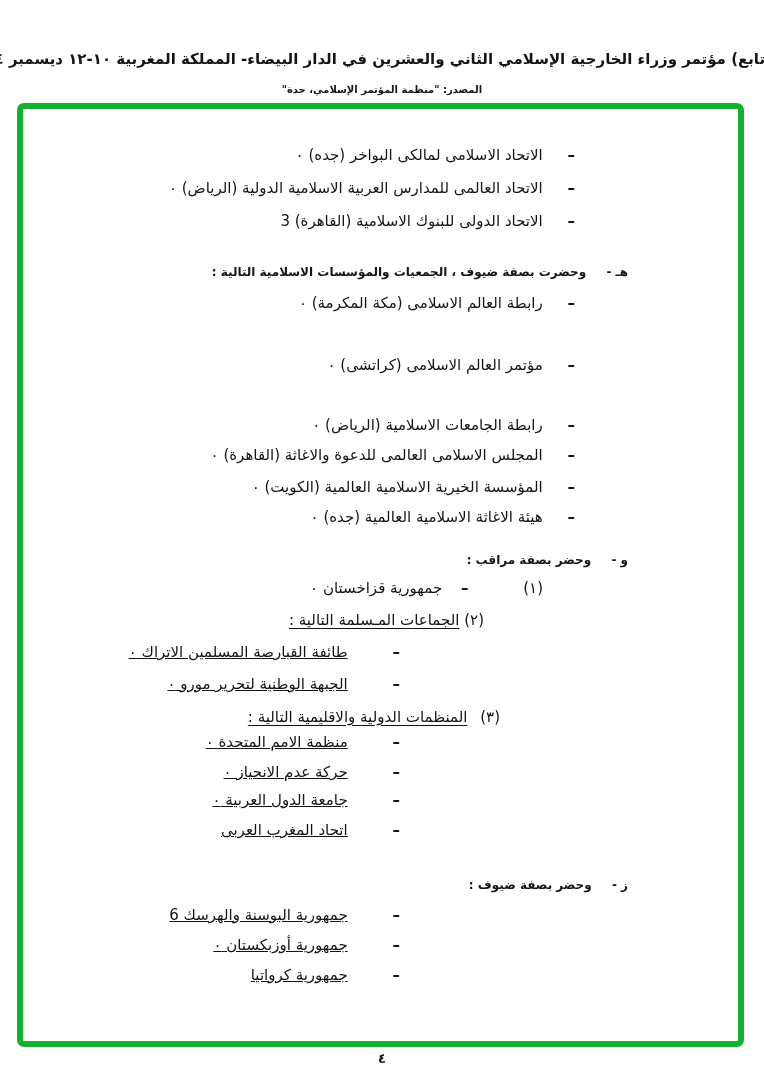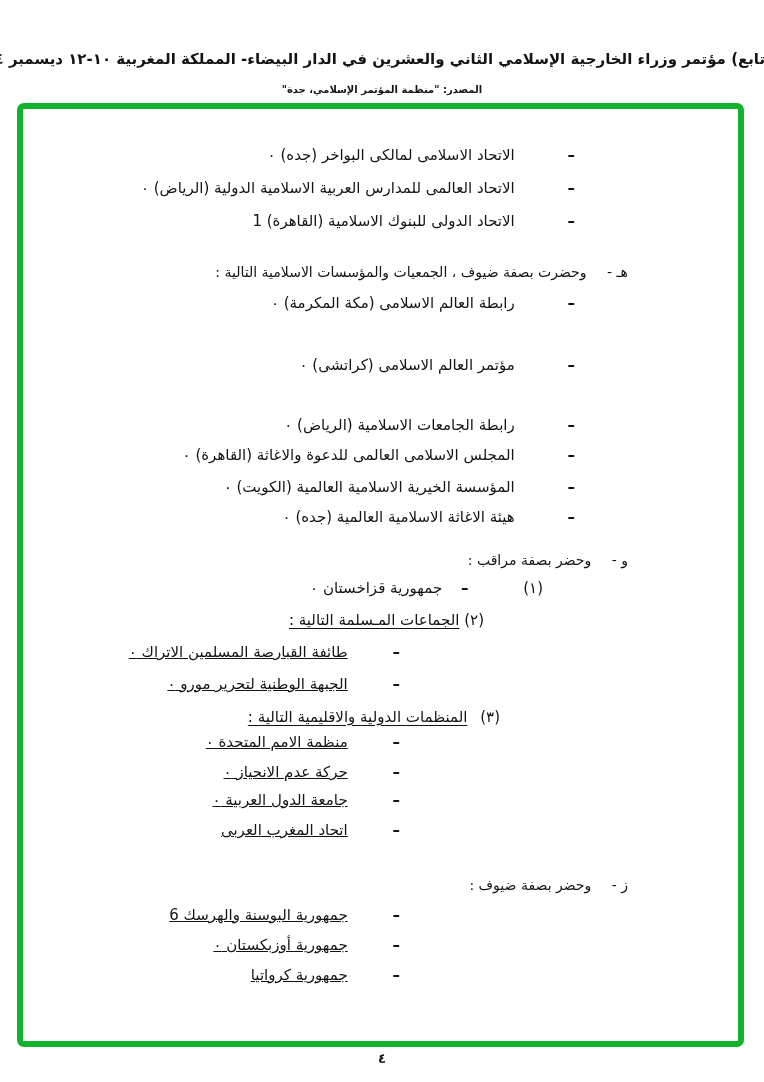--- a/index.html
+++ b/index.html
@@ -30,23 +30,23 @@
   }
   .row{
     position:absolute;
     white-space:nowrap;
     font-size:15px;
     line-height:20px;
   }
   .item-a{right:189px;}        
   .item-sub{right:364px;}      
   .dash{display:inline-block;font-weight:bold;}
-  .item-a .txt{margin-right:48px;}
+  .item-a .txt{margin-right:20px;}
   .item-sub .txt{margin-right:40px;text-decoration:underline;}
-  .sec{right:136px;font-size:14px;font-weight:normal;}
+  .sec{right:136px;font-size:12px;font-weight:bold;}
   .sec .sec-title{margin-right:16px;}
   .num-row .num{display:inline-block;}
   .obs-dash{margin-right:50px;}
   .obs-txt{margin-right:14px;}
   .u{
     text-decoration:underline;
     text-underline-offset:3px;
   }
   .mr8{margin-right:8px;}
   .page-number{
@@ -67,21 +67,21 @@
   <div class="row item-a" style="top:145px">
     <span class="dash">–</span>
     <span class="txt">الاتحاد الاسلامى لمالكى البواخر (جده) ٠</span>
   </div>
   <div class="row item-a" style="top:178px">
     <span class="dash">–</span>
     <span class="txt">الاتحاد العالمى للمدارس العربية الاسلامية الدولية (الرياض) ٠</span>
   </div>
   <div class="row item-a" style="top:211px">
     <span class="dash">–</span>
-    <span class="txt">الاتحاد الدولى للبنوك الاسلامية (القاهرة) 1</span>
+    <span class="txt">الاتحاد الدولى للبنوك الاسلامية (القاهرة) 3</span>
   </div>
 
   <div class="row sec" style="top:262px">
     <span class="sec-label">هـ -</span>
     <span class="sec-title">وحضرت بصفة ضيوف ، الجمعيات والمؤسسات الاسلامية التالية :</span>
   </div>
   <div class="row item-a" style="top:293px">
     <span class="dash">–</span>
     <span class="txt">رابطة العالم الاسلامى (مكة المكرمة) ٠</span>
   </div>

